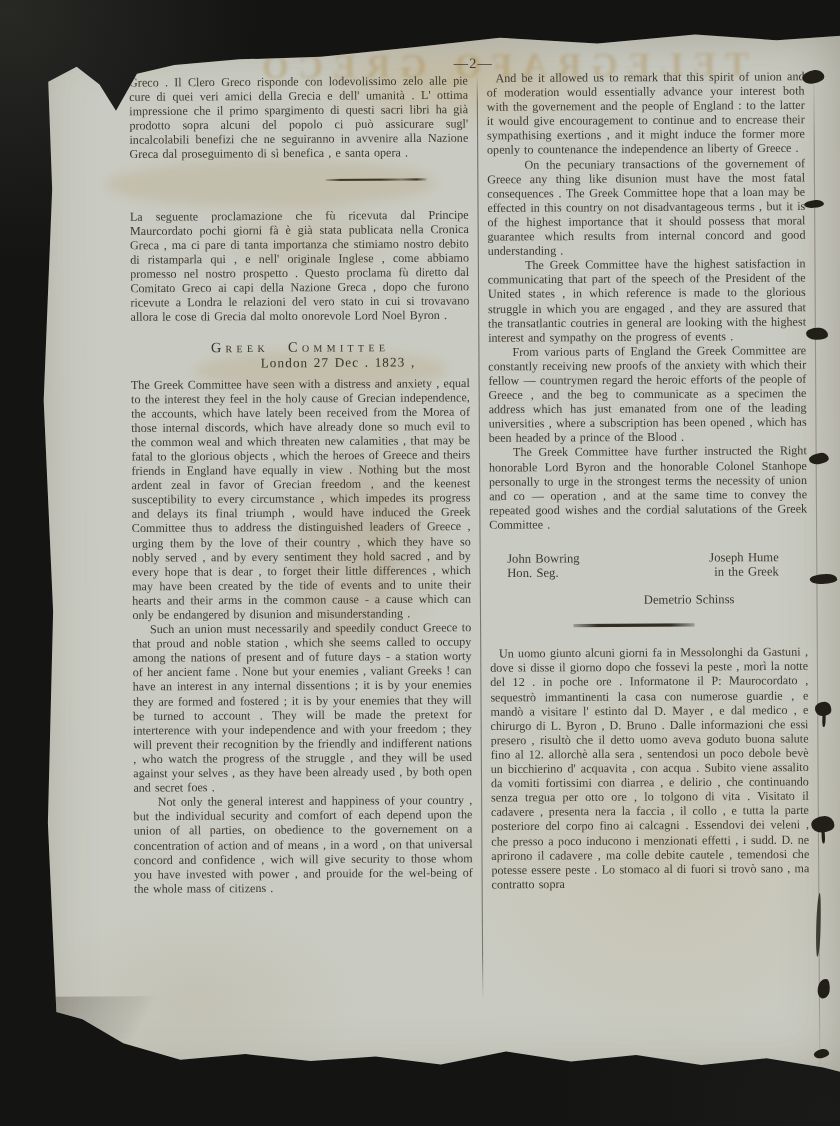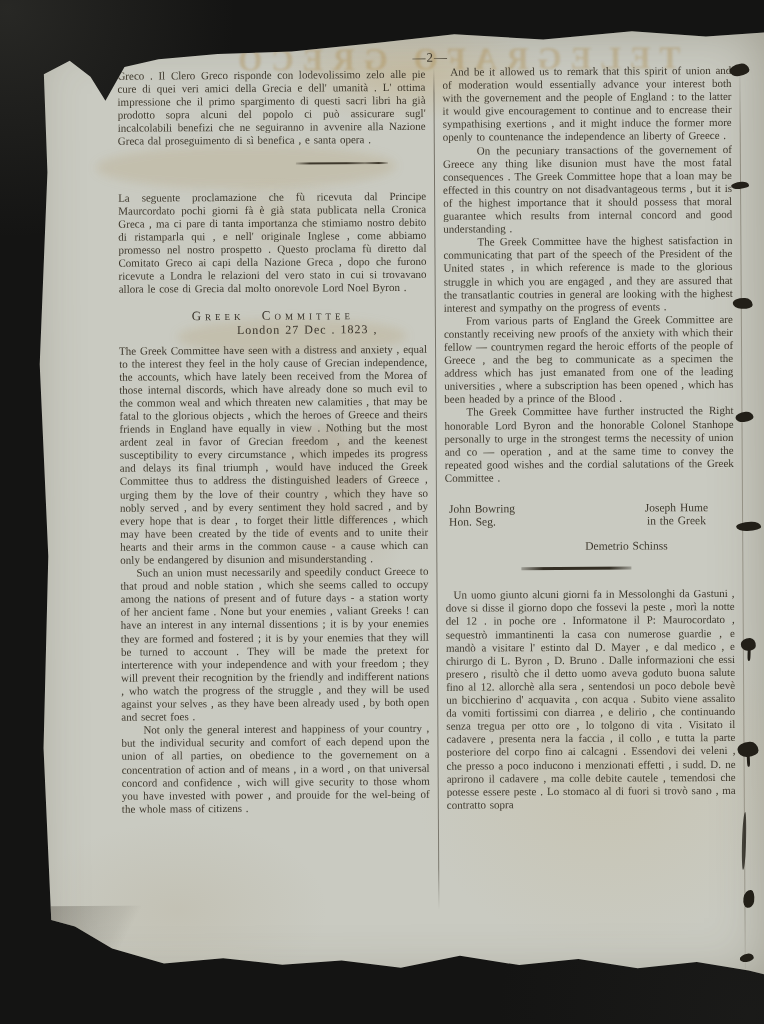--- a/index.html
+++ b/index.html
@@ -78,22 +78,22 @@
     width:110px;height:3px;margin:14px 0 0 76px;
     background:linear-gradient(to right, rgba(50,45,36,0.3), #332e24 20%, #332e24 80%, rgba(50,45,36,0.3));
   }
 
   .heading{margin:14px 0 6px 0;text-align:center;color:#38332a;}
   .heading-title{font-variant:small-caps;font-size:13px;letter-spacing:4px;word-spacing:10px;}
   .heading-date{font-size:12px;letter-spacing:1px;margin-left:58px;margin-top:2px;text-align:left;padding-left:60px;}
 
   .sig-block{margin-top:18px;font-size:11.5px;}
   .sig-row{display:flex;}
-  .sig-left{margin-left:4px;}
-  .sig-right{margin-left:auto;margin-right:26px;text-align:center;}
+  .sig-left{margin-left:16px;}
+  .sig-right{margin-left:auto;margin-right:26px;text-align:right;}
   .sig-chair{margin:12px 0 0 140px;}
 
   
   .bmark{position:absolute;background:#221f18;border-radius:60% 40% 55% 45% / 50% 60% 40% 50%;}
   .bmark.tail::after{
     content:"";position:absolute;left:45%;top:70%;width:3px;height:14px;
     background:#221f18;border-radius:40%;
   }
   .crease{
     position:absolute;left:714px;top:34px;width:1px;height:924px;

